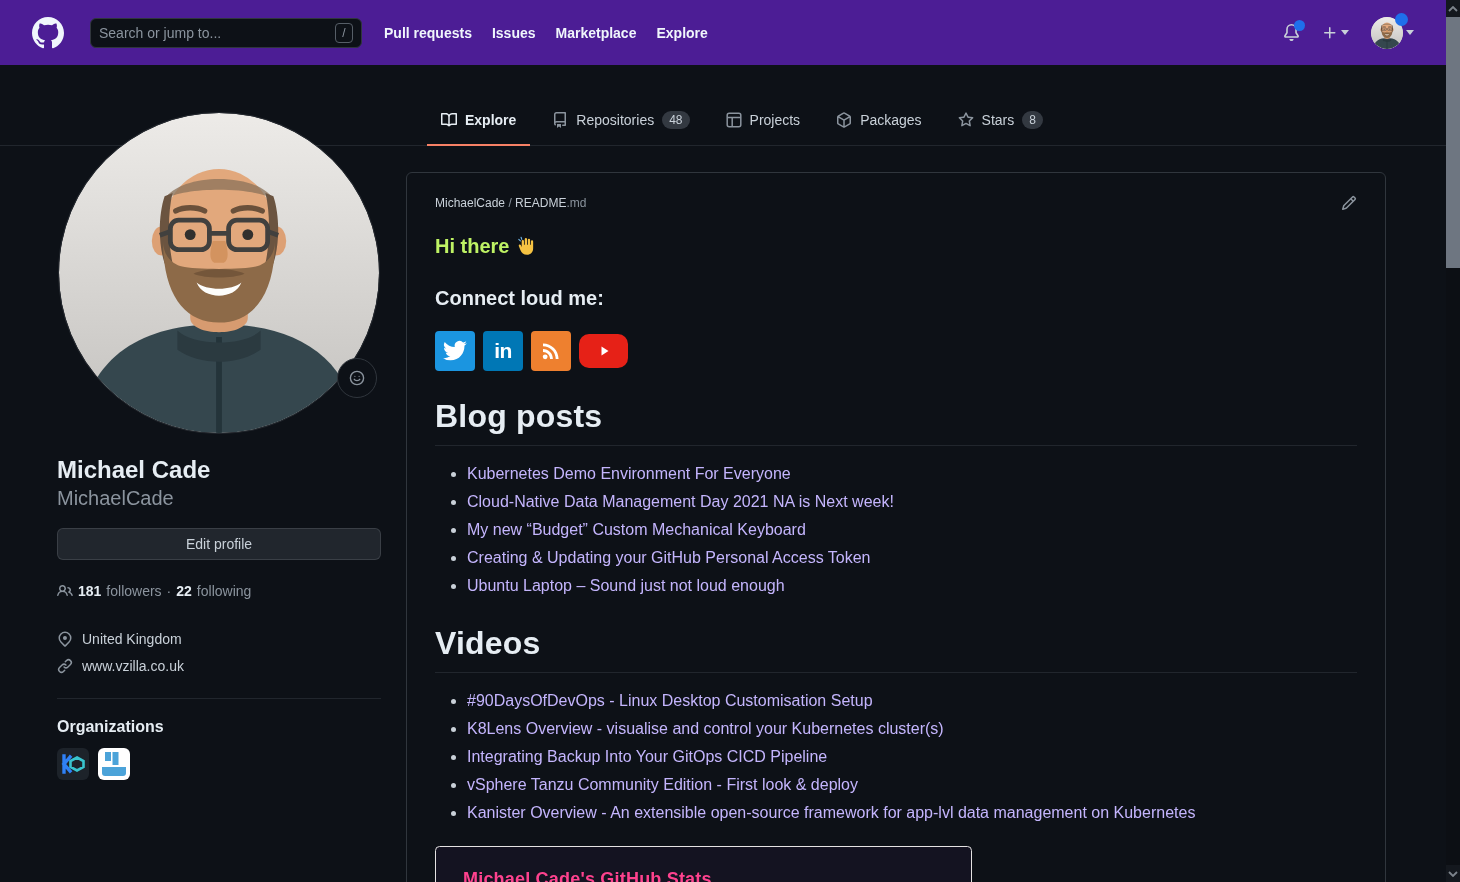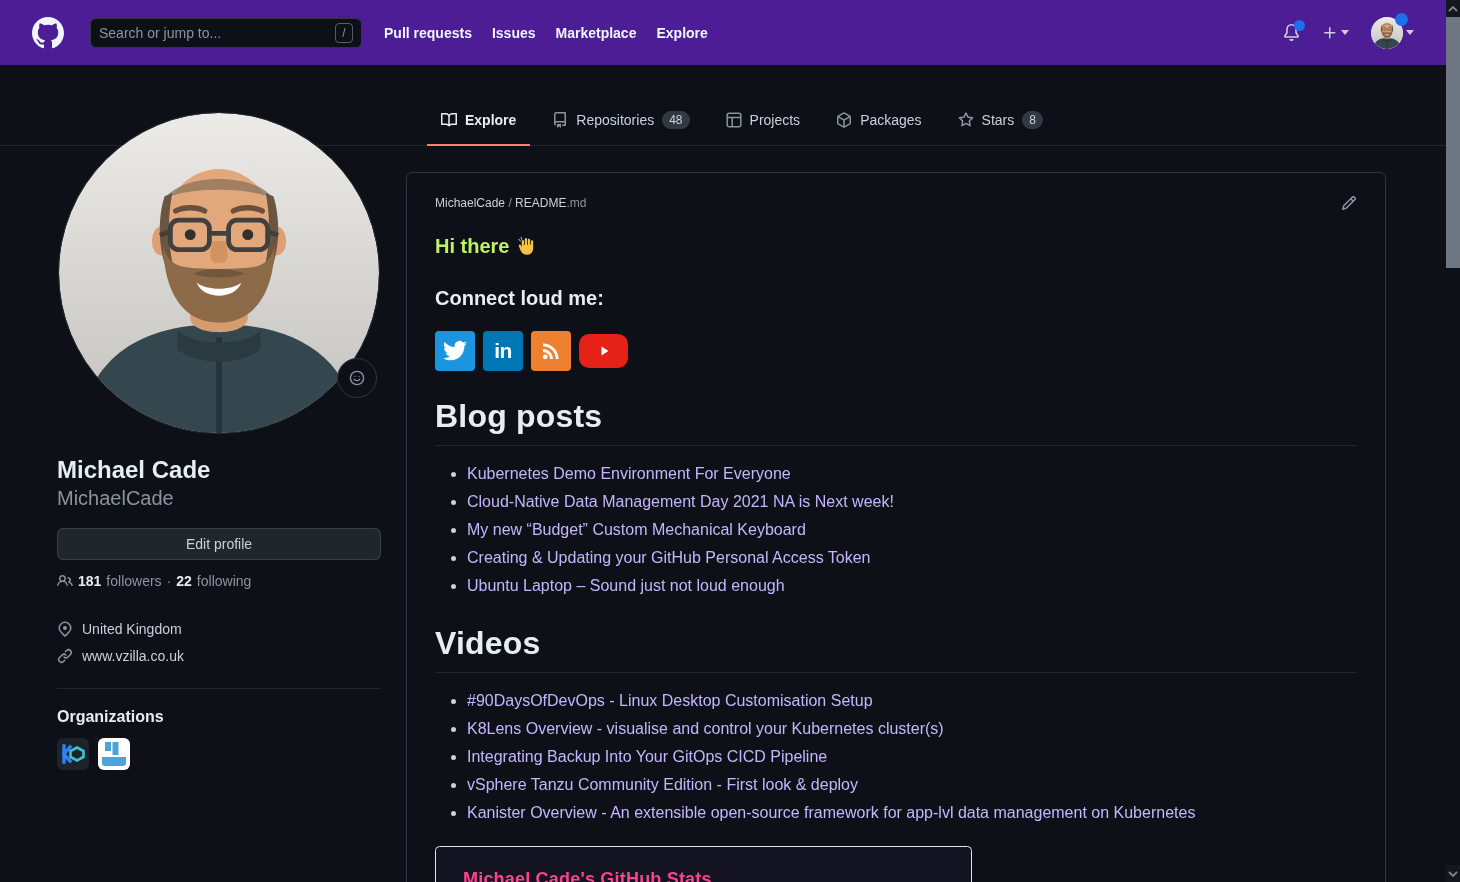--- a/index.html
+++ b/index.html
@@ -61,21 +61,21 @@
     background:#0d1117; border:1px solid #30363d; display:flex; align-items:center; justify-content:center;
     color:#8b949e; cursor:pointer;
   }
   .p-name { margin-top:22px; font-size:24px; font-weight:600; color:#e6edf3; line-height:1.25; }
   .p-login { font-size:20px; font-weight:300; color:#8b949e; margin-top:2px; }
   .edit-btn {
     margin-top:18px; width:100%; height:32px; background:#21262d;
     border:1px solid rgba(240,246,252,0.12); border-radius:6px; color:#c9d1d9;
     font-size:14px; font-weight:500; font-family:inherit; cursor:pointer;
   }
-  .follow-row { margin-top:13px; display:flex; align-items:center; gap:5px; color:#8b949e; font-size:14px; }
+  .follow-row { margin-top:23px; display:flex; align-items:center; gap:5px; color:#8b949e; font-size:14px; }
   .follow-row .num { color:#e6edf3; font-weight:600; }
   .detail-row { display:flex; align-items:center; gap:9px; color:#c9d1d9; font-size:14px; height:27px; }
   .detail-row .d-ico { color:#8b949e; width:16px; display:flex; justify-content:center; }
   .details { margin-top:26px; }
   .sb-divider { border:none; border-top:1px solid #21262d; margin-top:19px; }
   .orgs-title { margin-top:19px; font-size:16px; font-weight:600; color:#e6edf3; }
   .orgs-row { margin-top:12px; display:flex; gap:9px; }
   .org-av { width:32px; height:32px; border-radius:6px; overflow:hidden; cursor:pointer; }
 
   

